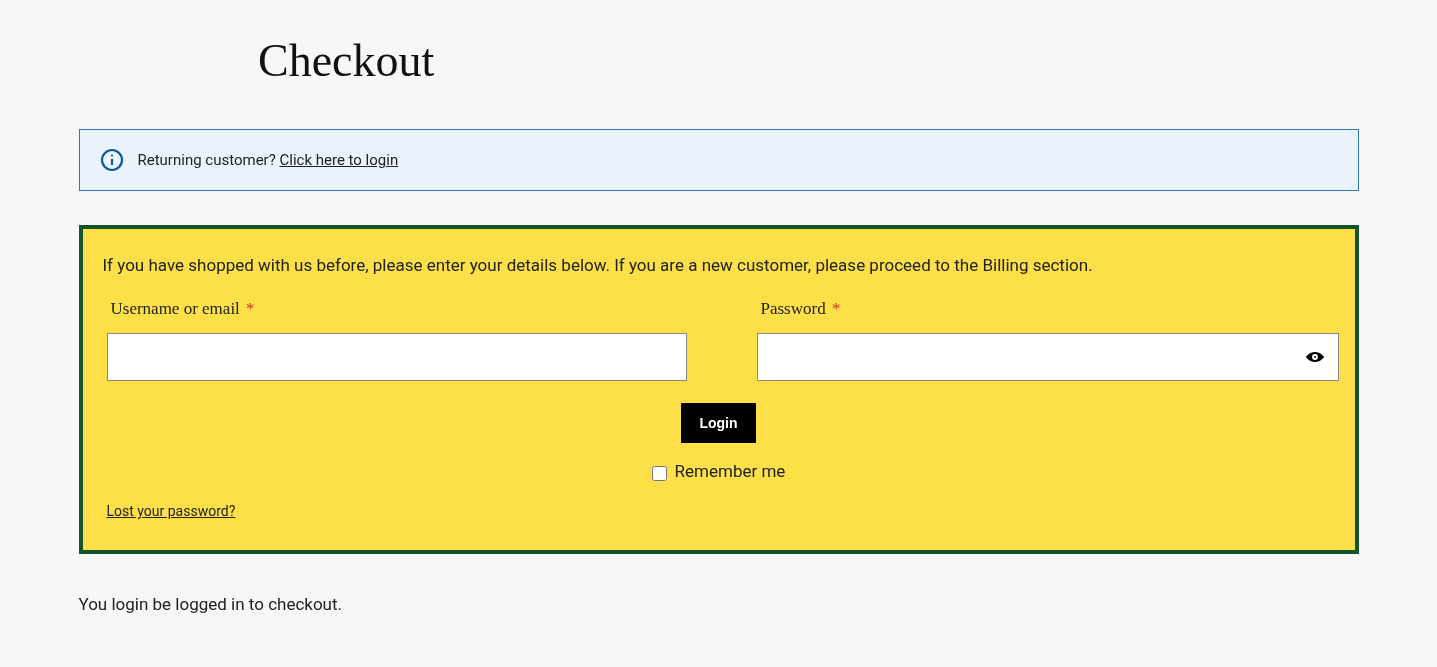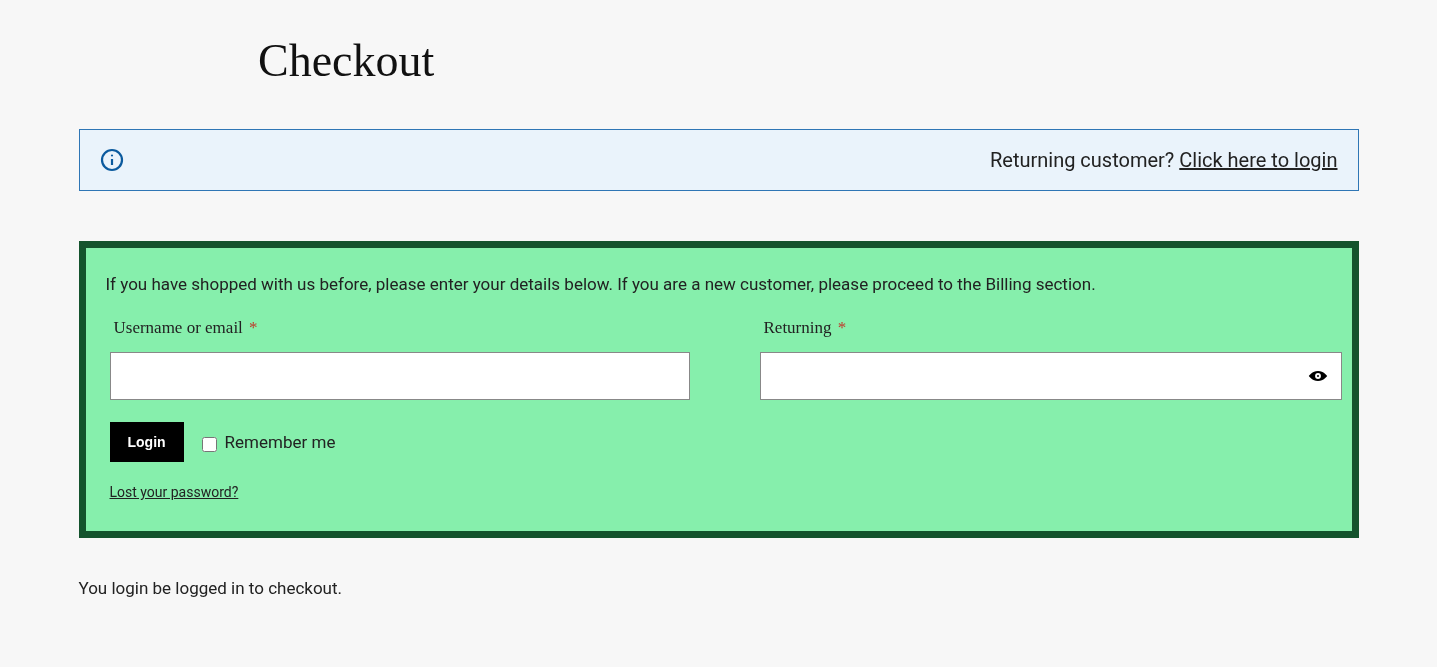--- a/index.html
+++ b/index.html
@@ -28,38 +28,37 @@
     width: 1280px;
   }
   .notice {
     margin-top: 42px;
     border: 1px solid #2f76b5;
     background: #eaf3fb;
     padding: 18px 20px;
     display: flex;
     align-items: center;
     gap: 14px;
-    font-size: 20px;
-    color: #222;
-    justify-content: space-between;
+    font-size: 15px;
+    color: #222;
   }
   .notice .info-icon {
     width: 24px;
     height: 24px;
     flex: 0 0 24px;
     color: #0b5a9e;
   }
   .notice a {
     color: #222;
     text-decoration: underline;
   }
   .login-panel {
-    margin-top: 50px;
-    border: 7px solid #14532d;
-    background: #86efac;
+    margin-top: 34px;
+    border: 4px solid #14532d;
+    background: #fde047;
     padding: 26px 24px 30px 24px;
   }
   .login-intro {
     font-size: 17px;
     color: #222;
     margin-bottom: 24px;
     margin-left: -4px;
   }
   .form-row {
     display: flex;
@@ -109,20 +108,21 @@
     align-items: center;
     justify-content: center;
     cursor: pointer;
     color: #000;
   }
   .actions {
     margin-top: 22px;
     display: flex;
     align-items: center;
     gap: 18px;
+    flex-direction: column;
   }
   .login-button {
     background: #000;
     color: #fff;
     border: none;
     padding: 12px 18px;
     font-size: 14px;
     font-weight: 600;
     cursor: pointer;
   }
@@ -178,21 +178,21 @@
       <div class="form-col">
         <label class="field-label">
           <span>Username or email</span>
           <span class="required-star">*</span>
         </label>
         <input type="text" class="text-input" style="">
       </div>
 
       <div class="form-col">
         <label class="field-label">
-          <span>Returning</span>
+          <span>Password</span>
           <span class="required-star">*</span>
         </label>
         <div class="password-wrap">
           <input type="password" class="text-input" style="">
           <span class="eye-icon">
             <svg viewBox="0 0 24 12" width="20" height="10" fill="currentColor">
               <path d="M12 0 C5 0 1 6 1 6 s4 6 11 6 s11-6 11-6 S19 0 12 0 Z M12 9.5 A3.5 3.5 0 1 1 12 2.5 a3.5 3.5 0 0 1 0 7 Z" fill="currentColor"></path>
               <circle cx="12" cy="6" r="1.8" fill="#fff"></circle>
               <circle cx="12" cy="6" r="1.2" fill="currentColor"></circle>
             </svg>

